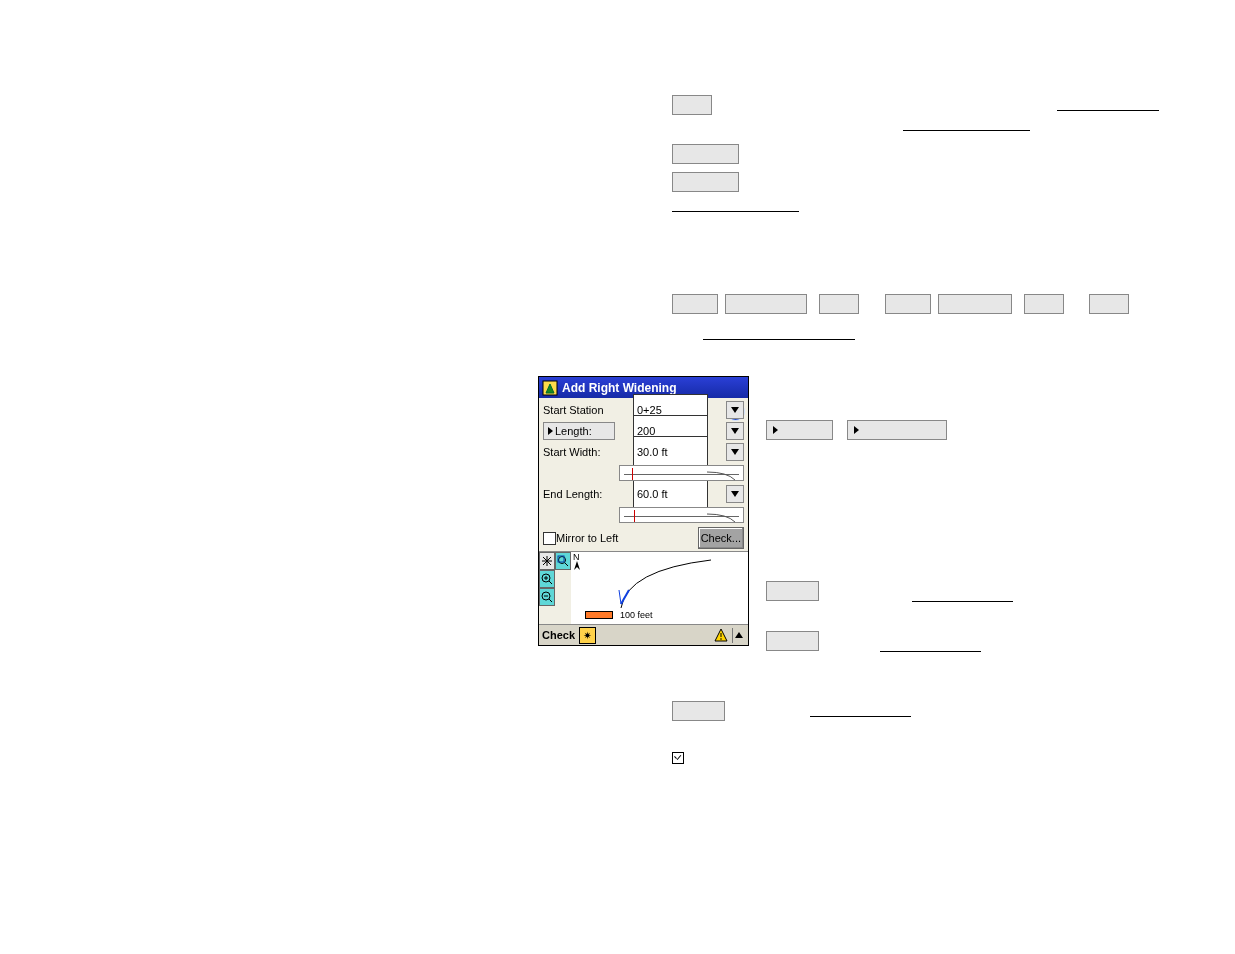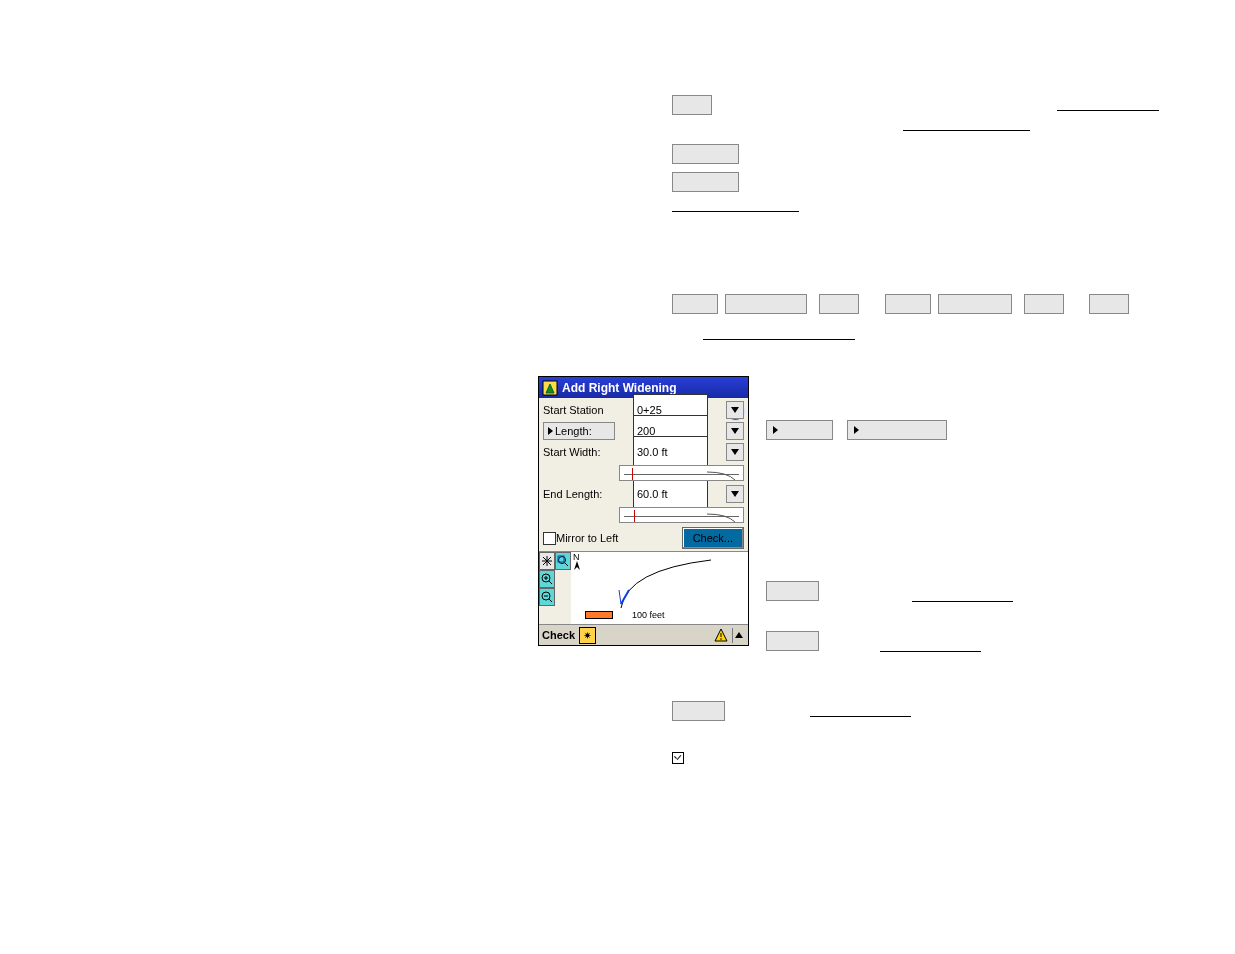--- a/index.html
+++ b/index.html
@@ -28,30 +28,30 @@
   .dd svg{display:block;}
   .slider-row{height:18px;display:flex;align-items:center;margin-bottom:3px;}
   .slider-row .spacer{width:76px;}
   .slider{flex:1;height:16px;border:1px solid #888;background:#fff;box-sizing:border-box;position:relative;}
   .slider .track{position:absolute;left:4px;right:4px;top:8px;height:1px;background:#666;}
   .slider .mark{position:absolute;top:2px;width:1px;height:12px;background:#c00;}
   .slider .curve{position:absolute;right:6px;top:3px;}
   .mirror-row{display:flex;align-items:center;height:22px;margin-top:2px;}
   .chk{width:13px;height:13px;border:1px solid #333;background:#fff;box-sizing:border-box;}
   .mirror-row .sp{flex:1;}
-  .check-btn{height:20px;padding:0 10px;background:#0369a1;border:1px solid #666;font-size:11px;display:flex;align-items:center;justify-content:center;box-shadow:inset -1px -1px 0 #888, inset 1px 1px 0 #fff;}
+  .check-btn{height:20px;padding:0 2px;background:#a3a3a3;border:1px solid #666;font-size:11px;display:flex;align-items:center;justify-content:center;box-shadow:inset -1px -1px 0 #888, inset 1px 1px 0 #fff;}
   .preview-area{display:flex;border-top:1px solid #888;height:72px;}
   .zoom-col{width:32px;background:#f1efe4;display:flex;flex-direction:column;}
   .zbtn{width:16px;height:18px;border:1px solid #666;box-sizing:border-box;display:flex;align-items:center;justify-content:center;background:#e7e7e7;}
   .zbtn.sel{background:#5fd7d7;}
   .zgrid{display:grid;grid-template-columns:16px 16px;}
   .canvas{flex:1;background:#fff;position:relative;overflow:hidden;}
   .canvas .north{position:absolute;left:2px;top:1px;font-size:9px;line-height:8px;}
   .canvas .road{position:absolute;left:22px;top:4px;}
-  .canvas .scalebar{position:absolute;left:14px;bottom:4px;display:flex;align-items:center;gap:19px;font-size:9px;}
+  .canvas .scalebar{position:absolute;left:14px;bottom:4px;display:flex;align-items:center;gap:7px;font-size:9px;}
   .canvas .scalebar .bar{width:26px;height:6px;background:#ff7a29;border:1px solid #000;}
   .footer{height:20px;border-top:1px solid #888;background:#d8d5c8;display:flex;align-items:center;padding:0 3px;gap:4px;}
   .footer .cancel{font-size:11px;font-weight:bold;}
   .footer .sun{width:15px;height:15px;background:#ffd24a;border:1px solid #000;display:flex;align-items:center;justify-content:center;font-size:10px;}
   .footer .sp{flex:1;}
   .footer .warn{width:15px;height:15px;display:flex;align-items:center;justify-content:center;}
   .footer .up{width:12px;height:15px;border-left:1px solid #777;display:flex;align-items:center;justify-content:center;}
 </style>
 </head>
 <body>

